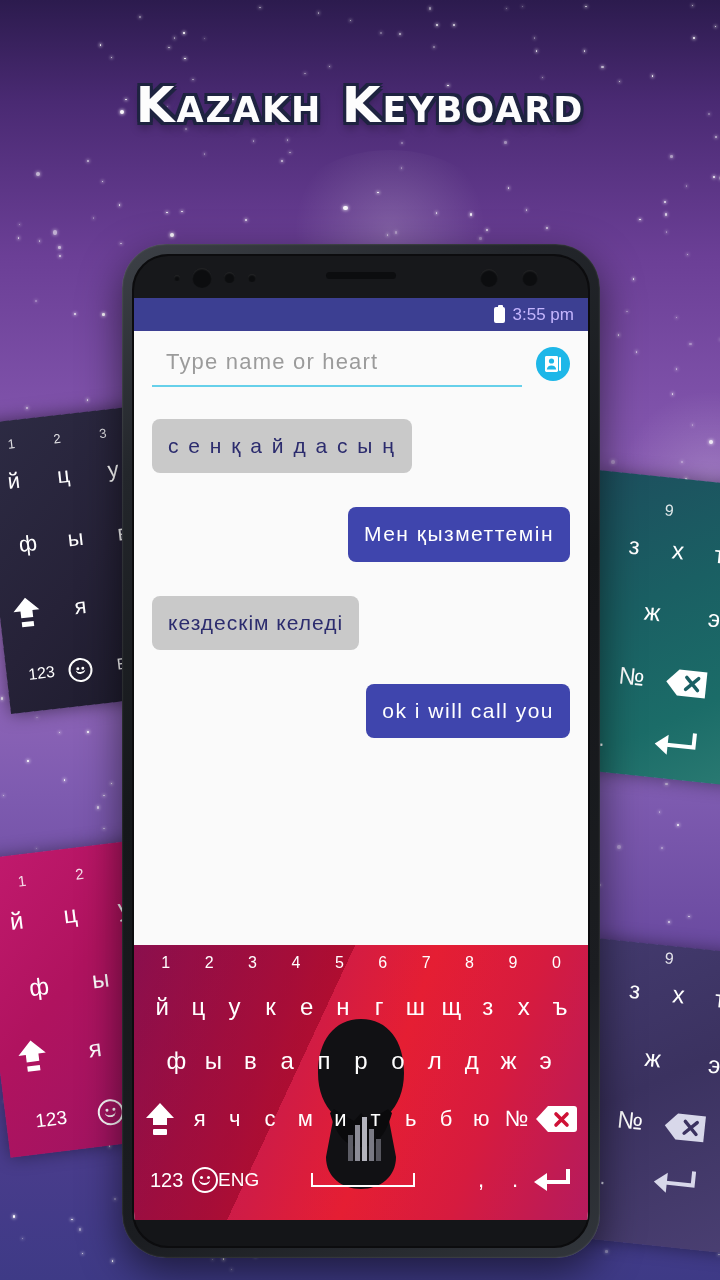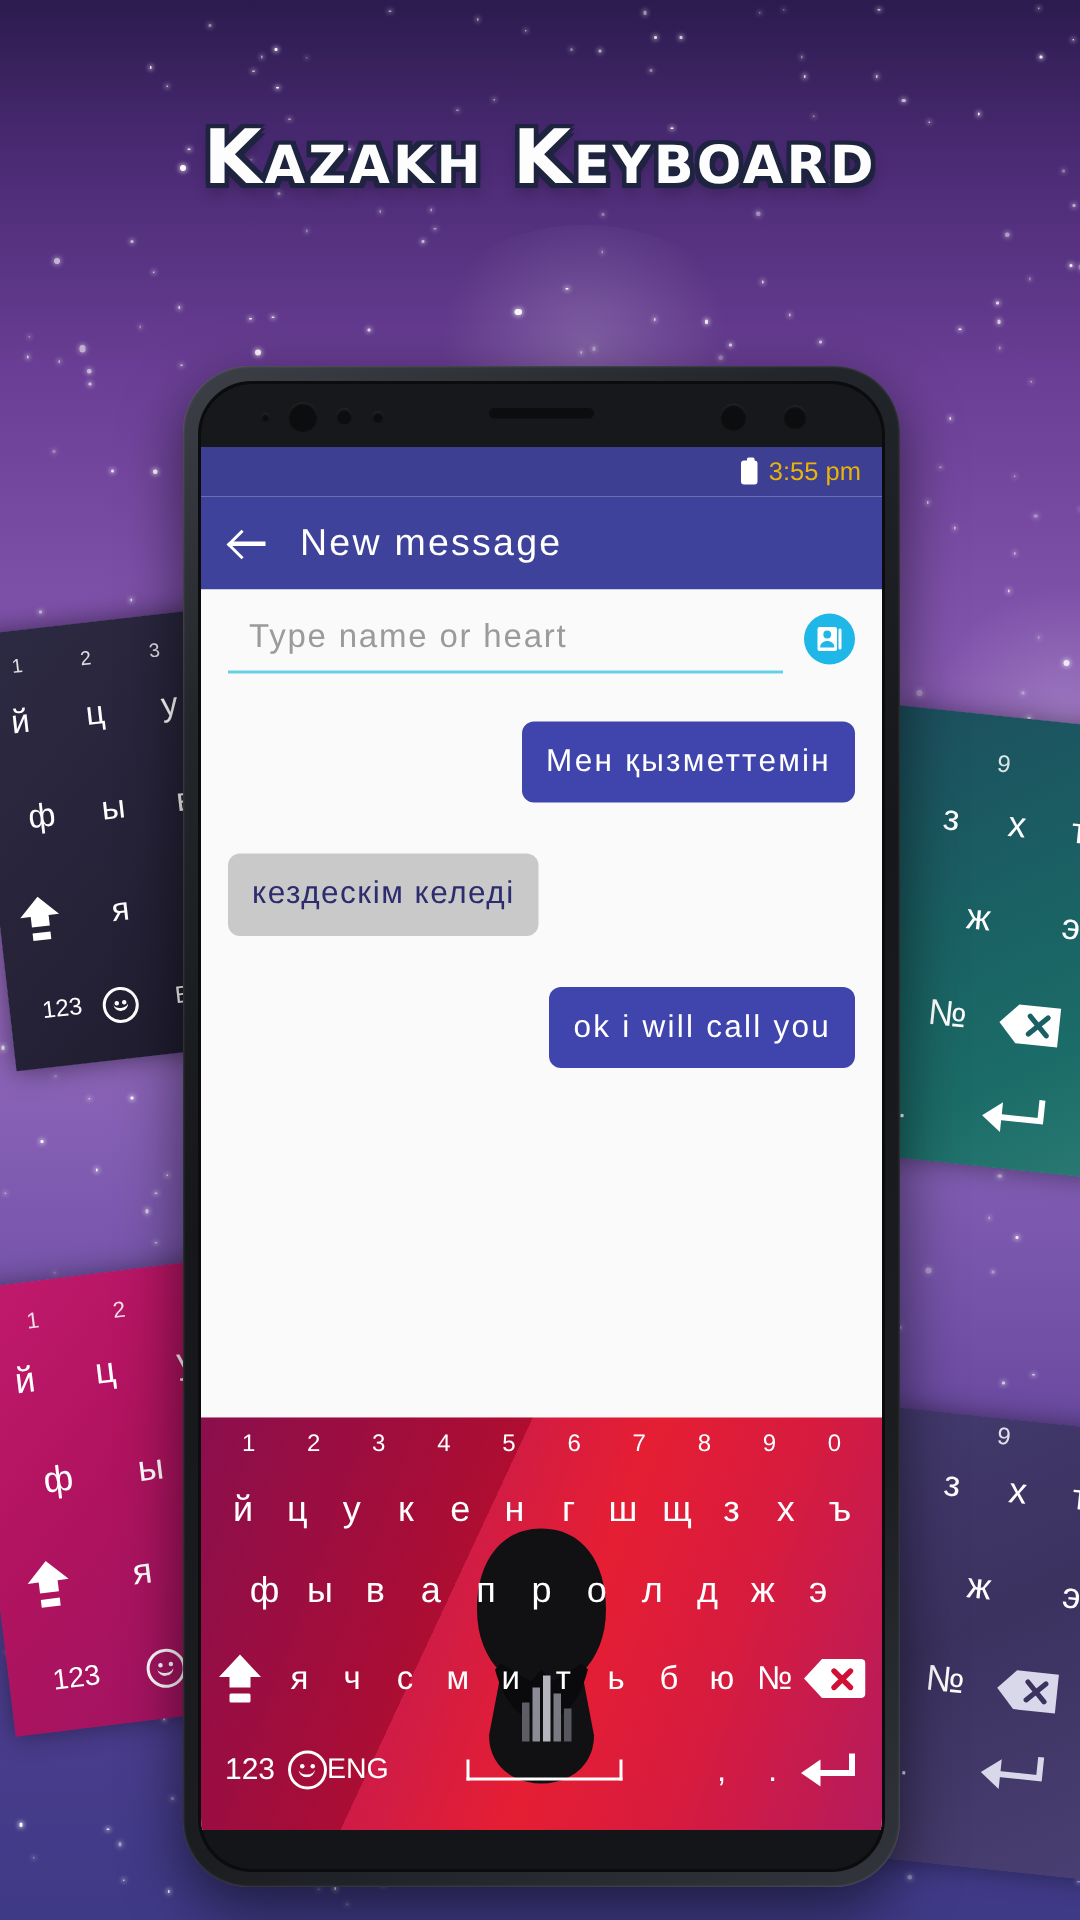--- a/index.html
+++ b/index.html
@@ -88,21 +88,21 @@
   .bezel-top .speaker { position:absolute; left:50%; transform:translateX(-50%);
     top:16px; width:70px; height:7px; border-radius:4px; background:#0c0d0f; }
   .bezel-bottom { position:absolute; left:0; bottom:0; width:100%; height:26px; background:#141518; }
 
   .screen { position:absolute; left:0; top:42px; width:100%; bottom:26px; overflow:hidden; background:#fafafa; }
 
   
   .statusbar {
     height:33px; background:#3c3f92; display:flex; align-items:center;
     justify-content:flex-end; padding-right:14px; gap:8px;
-    color:#eab308; font-size:17px;
+    color:#c4b5fd; font-size:17px;
   }
   .batt { width:11px; height:16px; border:2px solid #fff; border-radius:2px;
           position:relative; background:#fff; }
   .batt:after{ content:""; position:absolute; left:2px; top:-4px; width:5px; height:3px; background:#fff; border-radius:1px; }
 
   
   .appbar { height:62px; background:#3f429b; display:flex; align-items:center; padding-left:18px; gap:22px; }
   .back-arrow { width:26px; height:26px; position:relative; cursor:pointer; }
   .back-arrow:before{ content:""; position:absolute; left:2px; top:12px; width:23px; height:2.5px; background:#fff; }
   .back-arrow:after{ content:""; position:absolute; left:2px; top:7px; width:12px; height:12px;
@@ -749,40 +749,41 @@
       <span class="dot" style="right:50px;top:14px;width:16px;height:16px;"></span>
     </div>
 
     <div class="screen">
 
       <div class="statusbar">
         <span class="batt"></span>
         <span>3:55 pm</span>
       </div>
 
-      <div class="appbar">
-        <div class="back-arrow"></div>
-        <div class="appbar-title">New  message</div>
-      </div>
 
       <div class="recipient">
         <div class="recipient-field">
           <span class="ph">Type name or heart</span>
         </div>
         <div class="contact-icon">
           <svg width="18" height="18" viewBox="0 0 18 18">
             <rect x="1" y="1" width="13" height="16" rx="1.4" fill="#fff"></rect>
             <rect x="15" y="2" width="2" height="14" rx="1" fill="#fff"></rect>
             <circle cx="7.5" cy="6" r="2.6" fill="#1eb7e8"></circle>
             <path d="M2.8 14.6c0-2.7 2.1-4.2 4.7-4.2s4.7 1.5 4.7 4.2z" fill="#1eb7e8"></path>
           </svg>
         </div>
       </div>
 
       <div class="thread">
+        <div class="bubble-row in">
+          <div class="bubble in">
+            <div>с е н қ а й д а с ы ң</div>
+          </div>
+        </div>
         <div class="bubble-row out">
           <div class="bubble out">
             <div>Мен қызметтемін</div>
           </div>
         </div>
         <div class="bubble-row in">
           <div class="bubble in multiline">
             <div>кездескім келеді</div>
           </div>
         </div>

